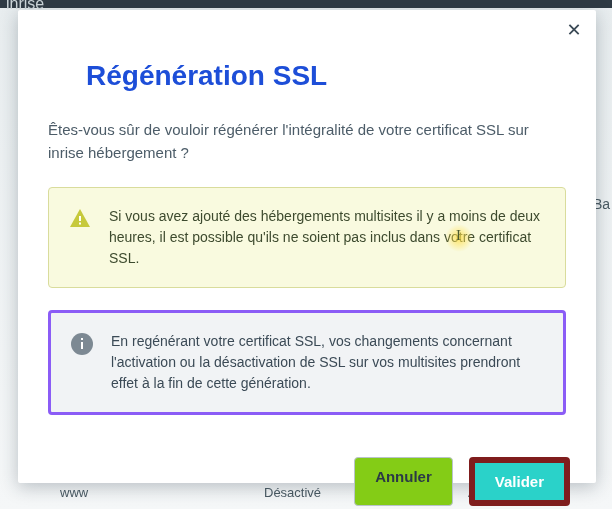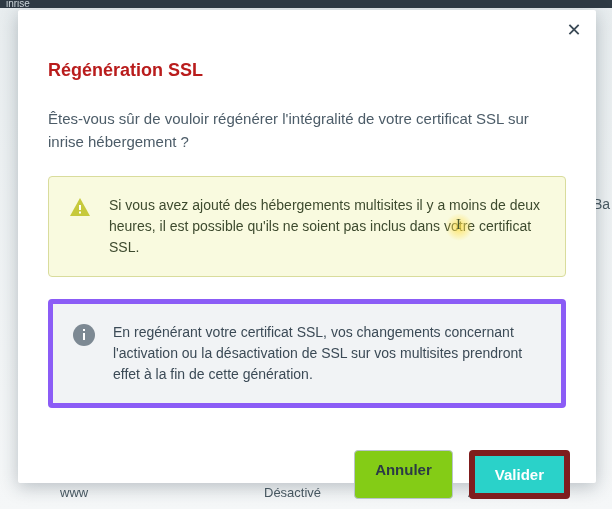--- a/index.html
+++ b/index.html
@@ -10,21 +10,21 @@
     position: absolute; inset: 0;
     background: linear-gradient(#e8edef, #f5f7f8);
   }
   .backdrop .row {
     position: absolute; bottom: 4px; left: 0; right: 0; height: 20px;
     display: flex; font-size: 13px; color: #4a5a63; justify-content: flex-end;
   }
   .backdrop .cell { flex: 1; padding-left: 60px; }
   .backdrop .bar {
     position: absolute; top: 0; left: 0; right: 0; height: 8px; background: #2f3a44;
-    color: #cfd8dc; font-size: 10px; padding-left: 6px; line-height: 8px;
+    color: #cfd8dc; font-size: 16px; padding-left: 6px; line-height: 8px;
   }
 
   
   .modal {
     position: absolute;
     top: 10px; left: 18px; right: 16px; bottom: 26px;
     background: #ffffff;
     box-shadow: 0 4px 18px rgba(30, 45, 60, 0.28);
     border-radius: 2px;
     display: flex; flex-direction: column;
@@ -32,21 +32,21 @@
   .modal .close {
     position: absolute; top: 8px; right: 10px;
     width: 24px; height: 24px; display: flex; align-items: center; justify-content: center;
     color: #3b4a56; cursor: pointer; font-size: 18px; line-height: 1;
   }
   .modal .body {
     padding: 50px 30px 10px 30px;
     flex: 1 1 auto;
   }
   .modal h2 {
-    font-size: 18px; font-weight: 700; color: #b91c1c; margin-bottom: 26px;
+    font-size: 28px; font-weight: 700; color: #1d4ed8; margin-bottom: 26px; margin-left: 38px;
   }
   .modal p.lead {
     font-size: 15px; color: #4c5c68; line-height: 1.55; margin-bottom: 22px;
   }
 
   .alert {
     border-radius: 4px;
     padding: 18px 18px 18px 60px;
     position: relative;
     font-size: 14px; line-height: 1.5;
@@ -57,21 +57,21 @@
     display: flex; align-items: center; justify-content: center;
   }
   .alert.warn {
     background: #f9fadf;
     border: 1px solid #d9dc9c;
     color: #3d4a2e;
   }
   .alert.warn .icon svg { fill: #c6c93c; }
   .alert.info {
     background: #f1f3f5;
-    border: 5px solid #8b5cf6;
+    border: 3px solid #8b5cf6;
     color: #3b4a56;
     margin-top: 22px;
   }
   .alert.info .icon svg { fill: #7d8993; }
 
   
   .cursor-dot {
     position: absolute;
     width: 28px; height: 28px; border-radius: 50%;
     background: radial-gradient(circle, rgba(255,224,80,0.85) 0%, rgba(255,224,80,0.0) 70%);

